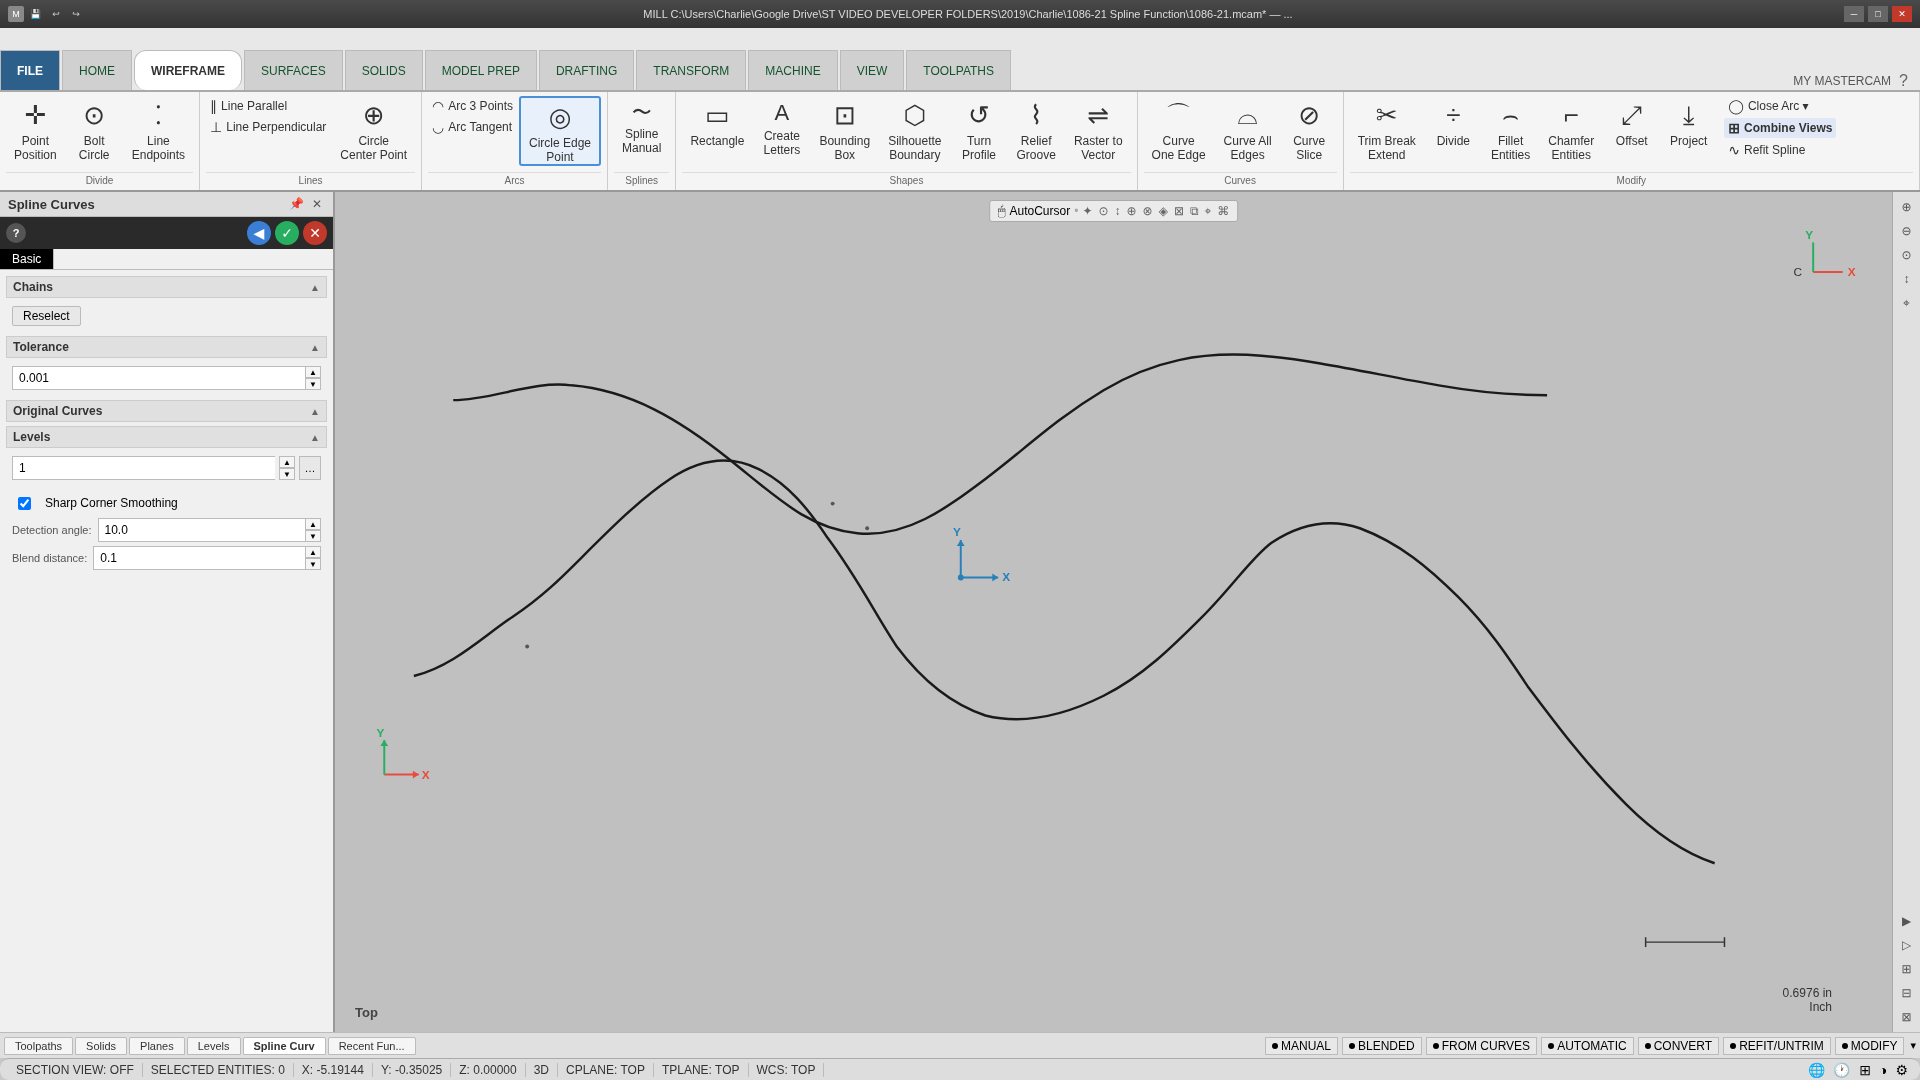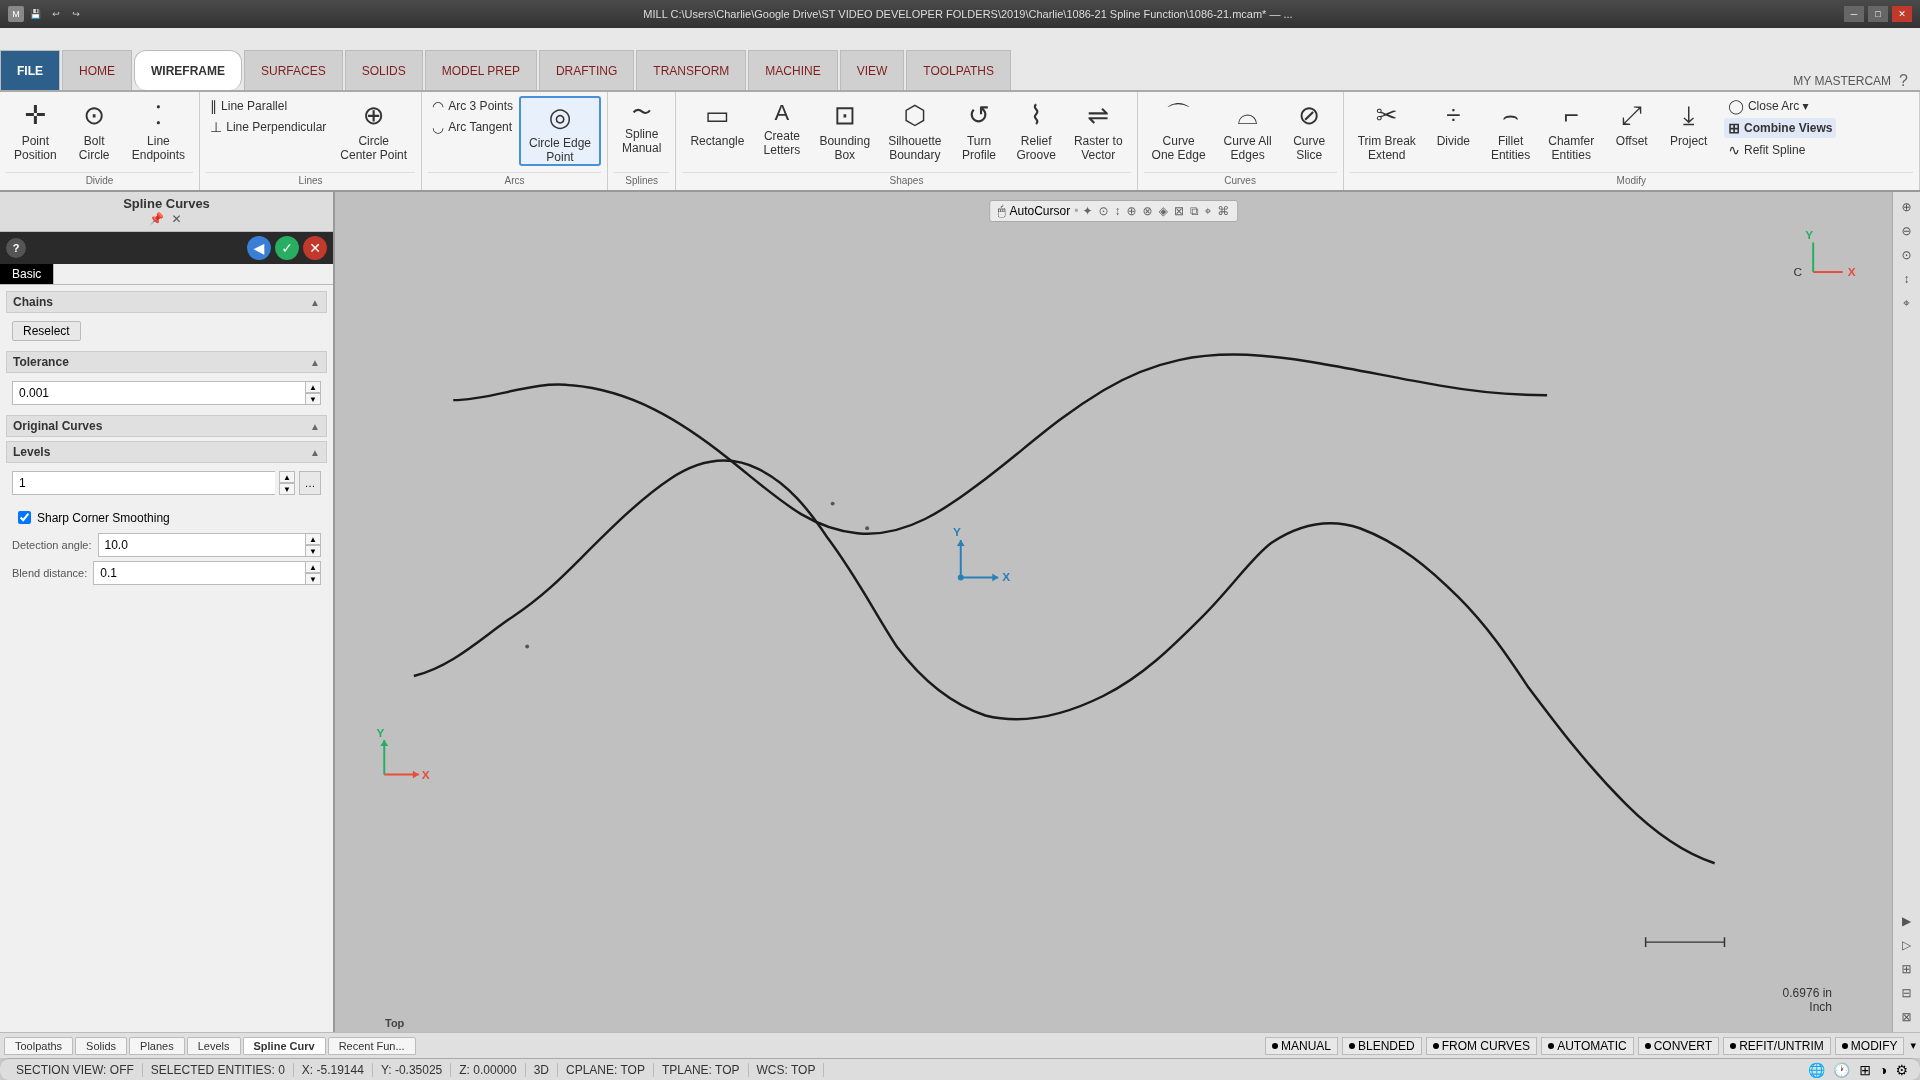--- a/index.html
+++ b/index.html
@@ -32,21 +32,21 @@
       border-bottom: 2px solid #aaa;
       flex-shrink: 0;
     }
     .tab {
       padding: 4px 16px;
       height: 40px;
       display: flex;
       align-items: center;
       cursor: pointer;
       font-size: 12px;
-      color: #7f1d1d;
+      color: #14532d;
       background: #d0d0d0;
       border: 1px solid #bbb;
       border-bottom: none;
       margin-right: 2px;
     }
     .tab.active { background: #fff; color: #333; font-weight: bold; border-radius: 12px; }
     .tab.file-tab { background: #2c5f8a; color: white; font-weight: bold; }
     .tab-right { margin-left: auto; padding-right: 12px; display: flex; align-items: center; color: #555; font-size: 12px; gap: 8px; }
 
     
@@ -126,21 +126,20 @@
       flex-direction: column;
       flex-shrink: 0;
     }
     .panel-title-bar {
       background: #ddd;
       padding: 4px 8px;
       display: flex;
       align-items: center;
       justify-content: space-between;
       border-bottom: 1px solid #bbb;
-      flex-direction: column;
     }
     .panel-title { font-size: 13px; font-weight: bold; color: #333; }
     .panel-title-icons { display: flex; gap: 4px; }
     .panel-title-btn { width: 16px; height: 16px; border: none; background: transparent; cursor: pointer; font-size: 12px; color: #555; }
 
     .panel-toolbar {
       background: #2a2a2a;
       padding: 4px 6px;
       display: flex;
       align-items: center;
@@ -207,21 +206,21 @@
       border: 1px solid #bbb;
       cursor: pointer;
       font-size: 12px;
       border-radius: 2px;
     }
 
     .radio-group { display: flex; flex-direction: column; gap: 3px; padding: 4px 6px; }
     .radio-item { display: flex; align-items: center; gap: 6px; font-size: 12px; cursor: pointer; }
     .radio-item input[type="radio"] { cursor: pointer; }
 
-    .checkbox-item { display: flex; align-items: flex-start; gap: 6px; font-size: 12px; cursor: pointer; padding: 2px 6px; }
+    .checkbox-item { display: flex; align-items: center; gap: 14px; font-size: 12px; cursor: pointer; padding: 2px 6px; }
 
     .inline-label { font-size: 11px; color: #555; white-space: nowrap; }
 
     
     .viewport {
       flex: 1;
       background: #c0c0c0;
       position: relative;
       overflow: hidden;
     }
@@ -330,26 +329,25 @@
     .viewport-svg {
       position: absolute;
       top: 0; left: 0;
       width: 100%;
       height: 100%;
     }
 
     
     .viewport-label {
       position: absolute;
-      bottom: 3px;
+      bottom: 12px;
       left: 20px;
-      font-size: 11px;
+      font-size: 13px;
       font-weight: bold;
       color: #444;
-      margin-left: 30px;
     }
     .viewport-scale {
       position: absolute;
       bottom: 18px;
       right: 60px;
       font-size: 11px;
       color: #333;
       text-align: right;
     }
   </style>

